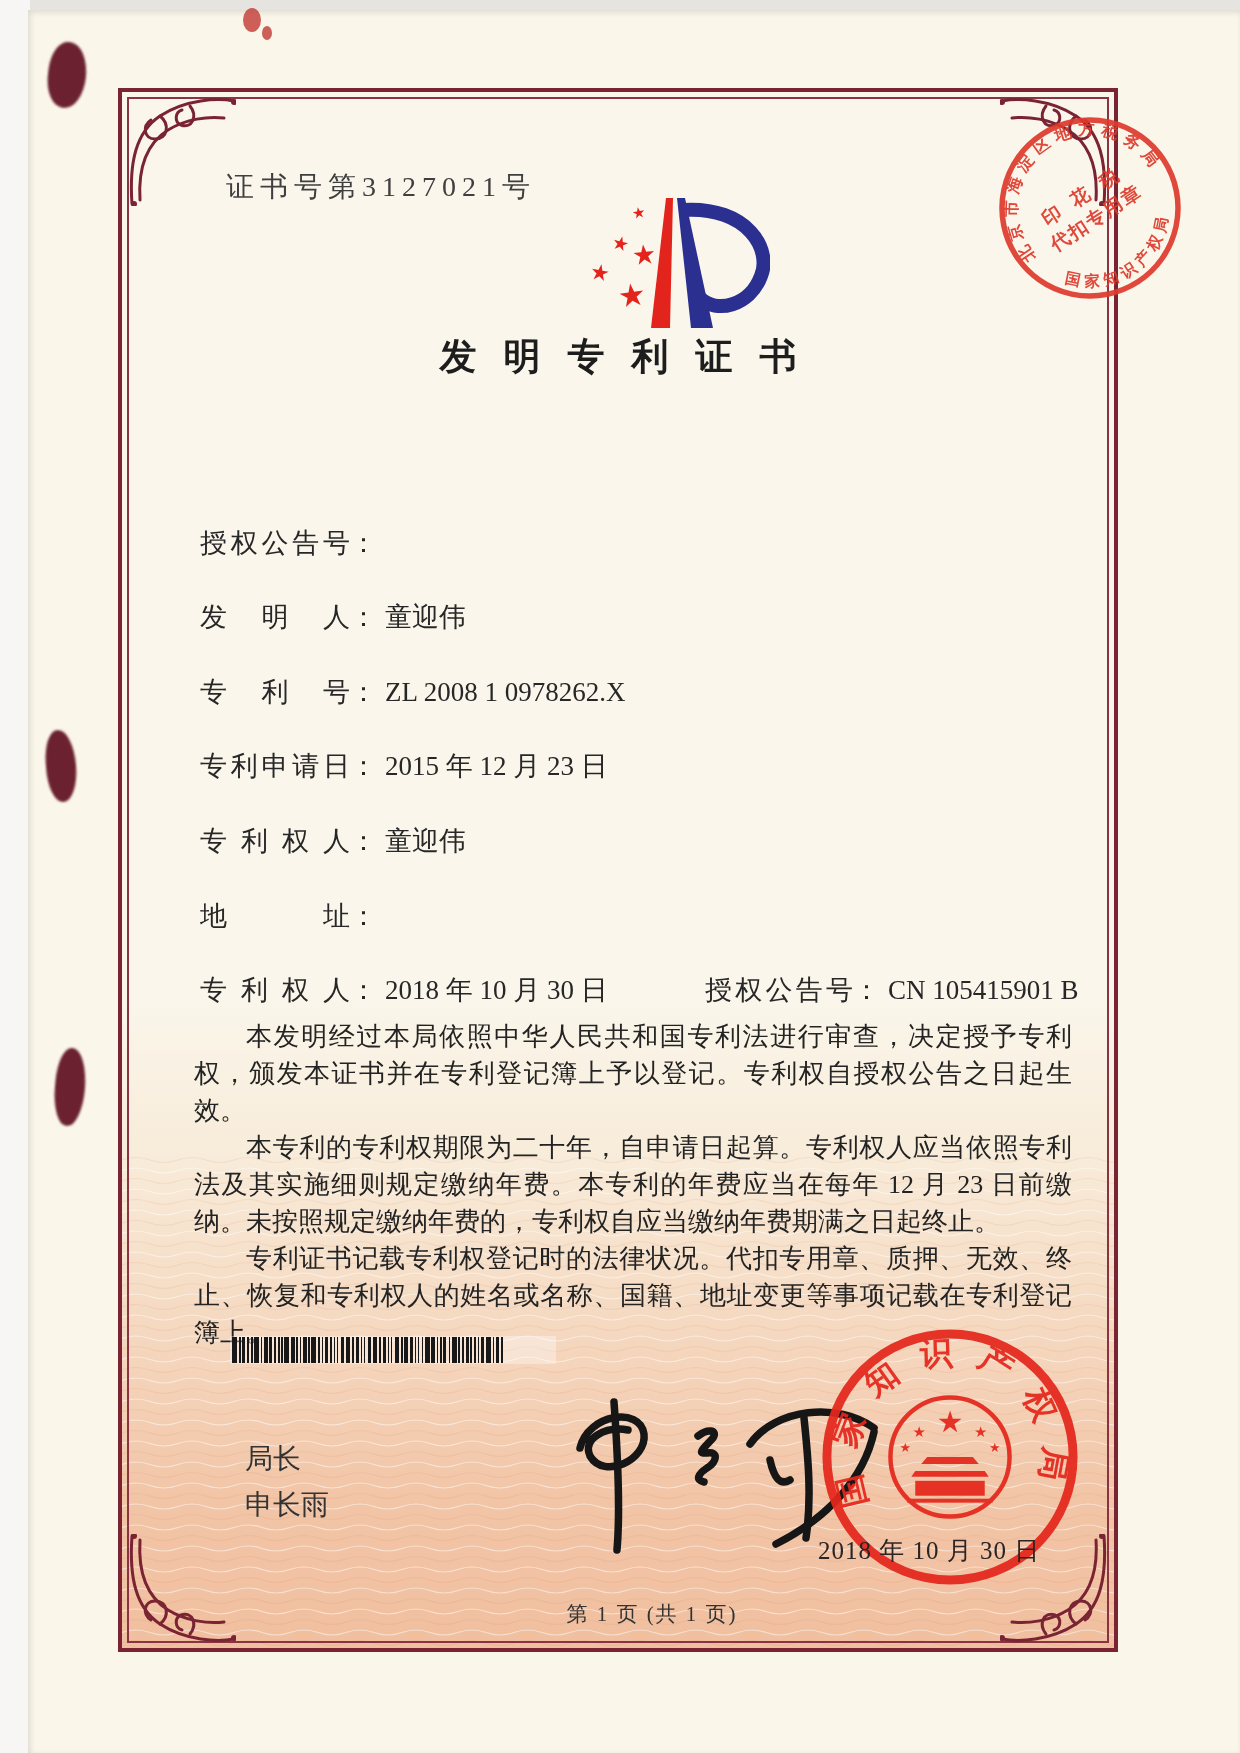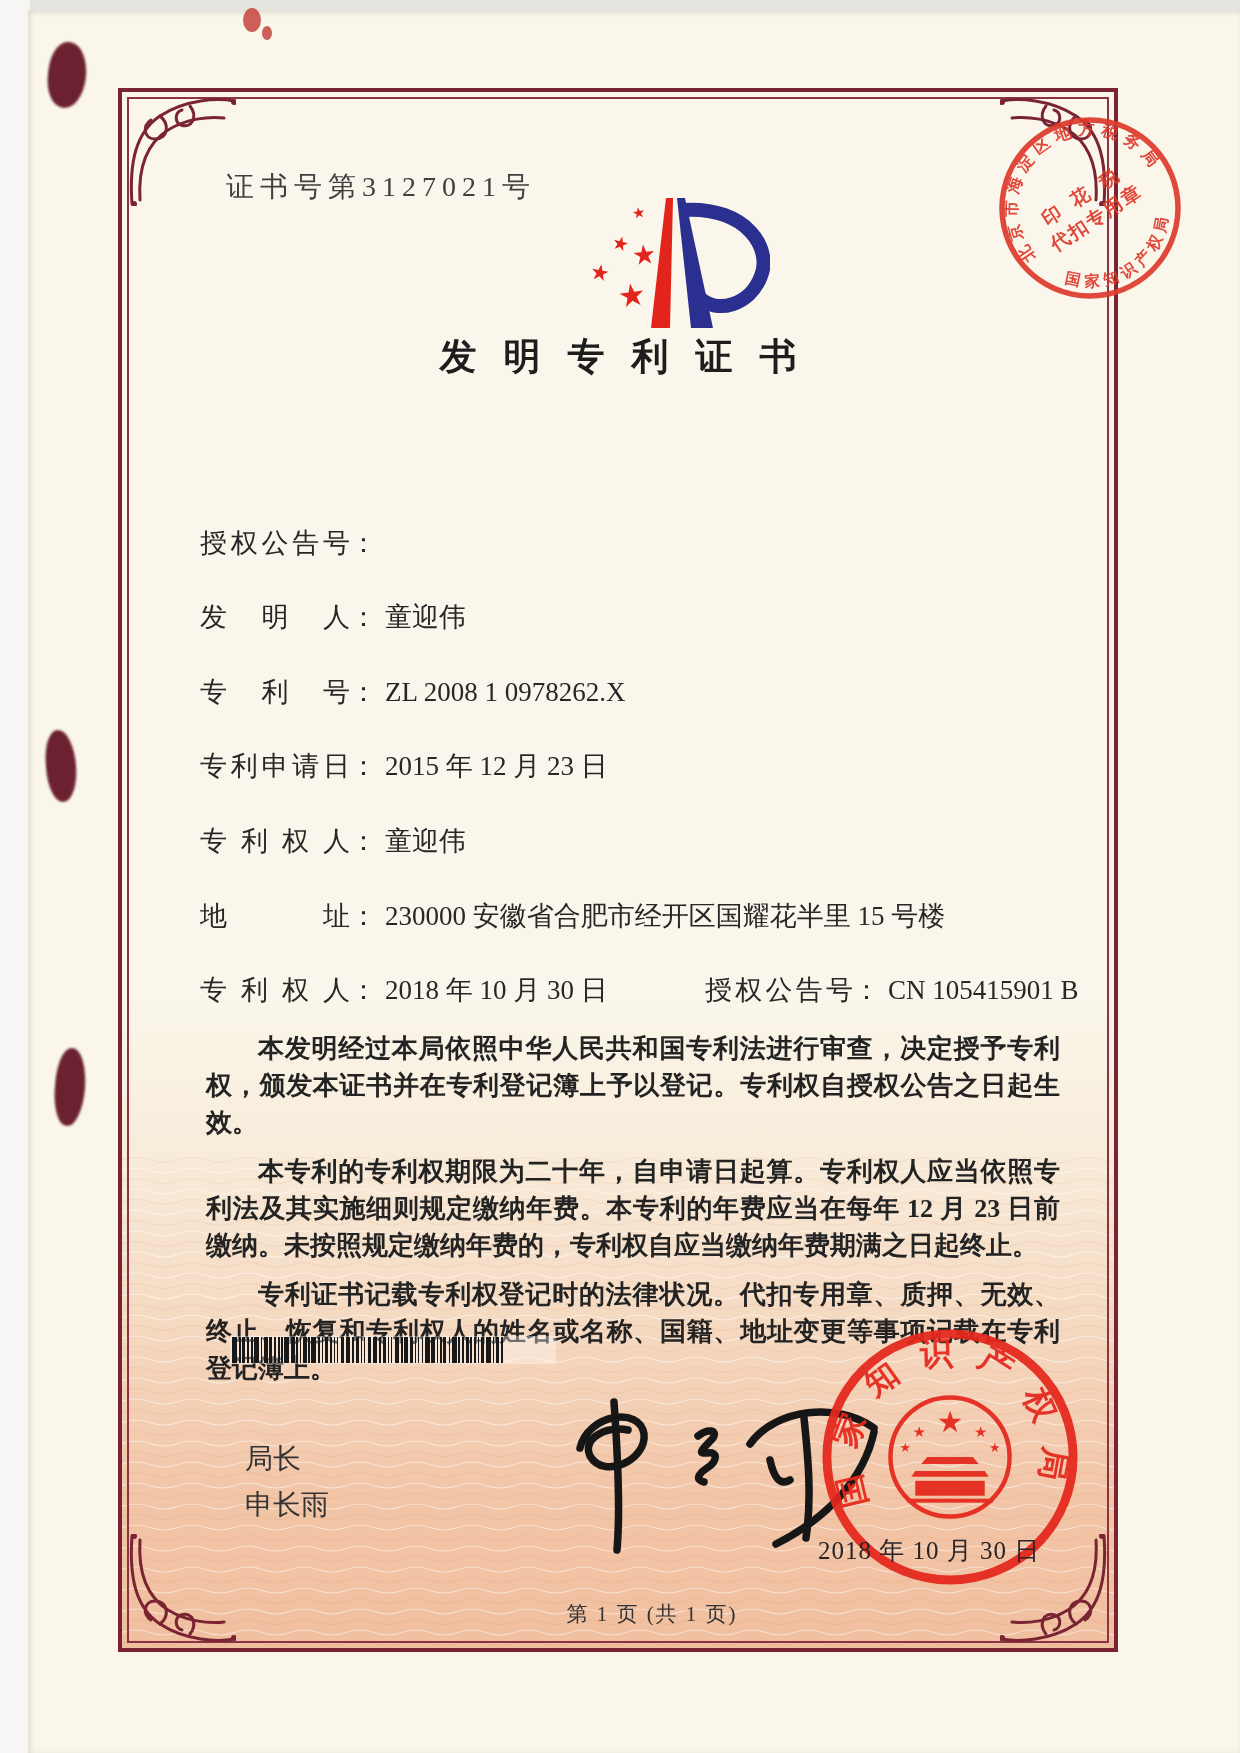--- a/index.html
+++ b/index.html
@@ -50,21 +50,21 @@
   .flabel{display:inline-block;width:150px;text-align:justify;text-align-last:justify;}
   .fcolon{margin:0 2px 0 0;}
   .fvalue{margin-left:6px;white-space:nowrap;}
   .grant-cell2{position:absolute;left:505px;top:0;display:flex;align-items:baseline;}
   .grant-cell2 .flabel{width:148px;}
 
   .body-text{
     position:absolute;left:76px;top:930px;width:878px;
     font-size:26px;line-height:37px;color:#232323;text-align:justify;
   }
-  .body-text p{margin:12px;text-indent:2em;font-weight:bold;}
+  .body-text p{margin:0;text-indent:2em;}
 
   .barcode{position:absolute;left:112px;top:1248px;width:322px;height:26px;display:flex;align-items:stretch;background:rgba(255,255,255,.35);padding:1px 2px;}
   .barcode i{display:block;background:#181818;}
 
   .director{position:absolute;left:127px;top:1348px;font-family:Liberation Serif, serif;font-size:28px;color:#333;line-height:46px;}
   .signature{position:absolute;left:420px;top:1298px;width:370px;height:175px;}
 
   .seal{position:absolute;left:698px;top:1235px;width:268px;height:268px;opacity:.93;}
   .seal-date{position:absolute;left:700px;top:1446px;width:250px;font-size:25px;letter-spacing:1px;color:#2b2424;}
 
@@ -226,21 +226,20 @@
       <span class="fvalue">2015 年 12 月 23 日</span>
   </div>
   <div class="frow" style="top:735px;">
     <span class="flabel">专利权人</span>
       <span class="fcolon">：</span>
       <span class="fvalue">童迎伟</span>
   </div>
   <div class="frow" style="top:810px;">
     <span class="flabel">地址</span>
       <span class="fcolon">：</span>
-      <span class="fvalue">230000 安徽省合肥市经开区国耀花半里 15 号楼</span>
   </div>
   <div class="frow" style="top:884px;width:900px;">
     <span class="flabel">专利权人</span>
       <span class="fcolon">：</span>
       <span class="fvalue">2018 年 10 月 30 日</span>
     <span class="grant-cell2">
       <span class="flabel">授权公告号</span>
         <span class="fcolon">：</span>
         <span class="fvalue">CN 105415901 B</span>
     </span>

